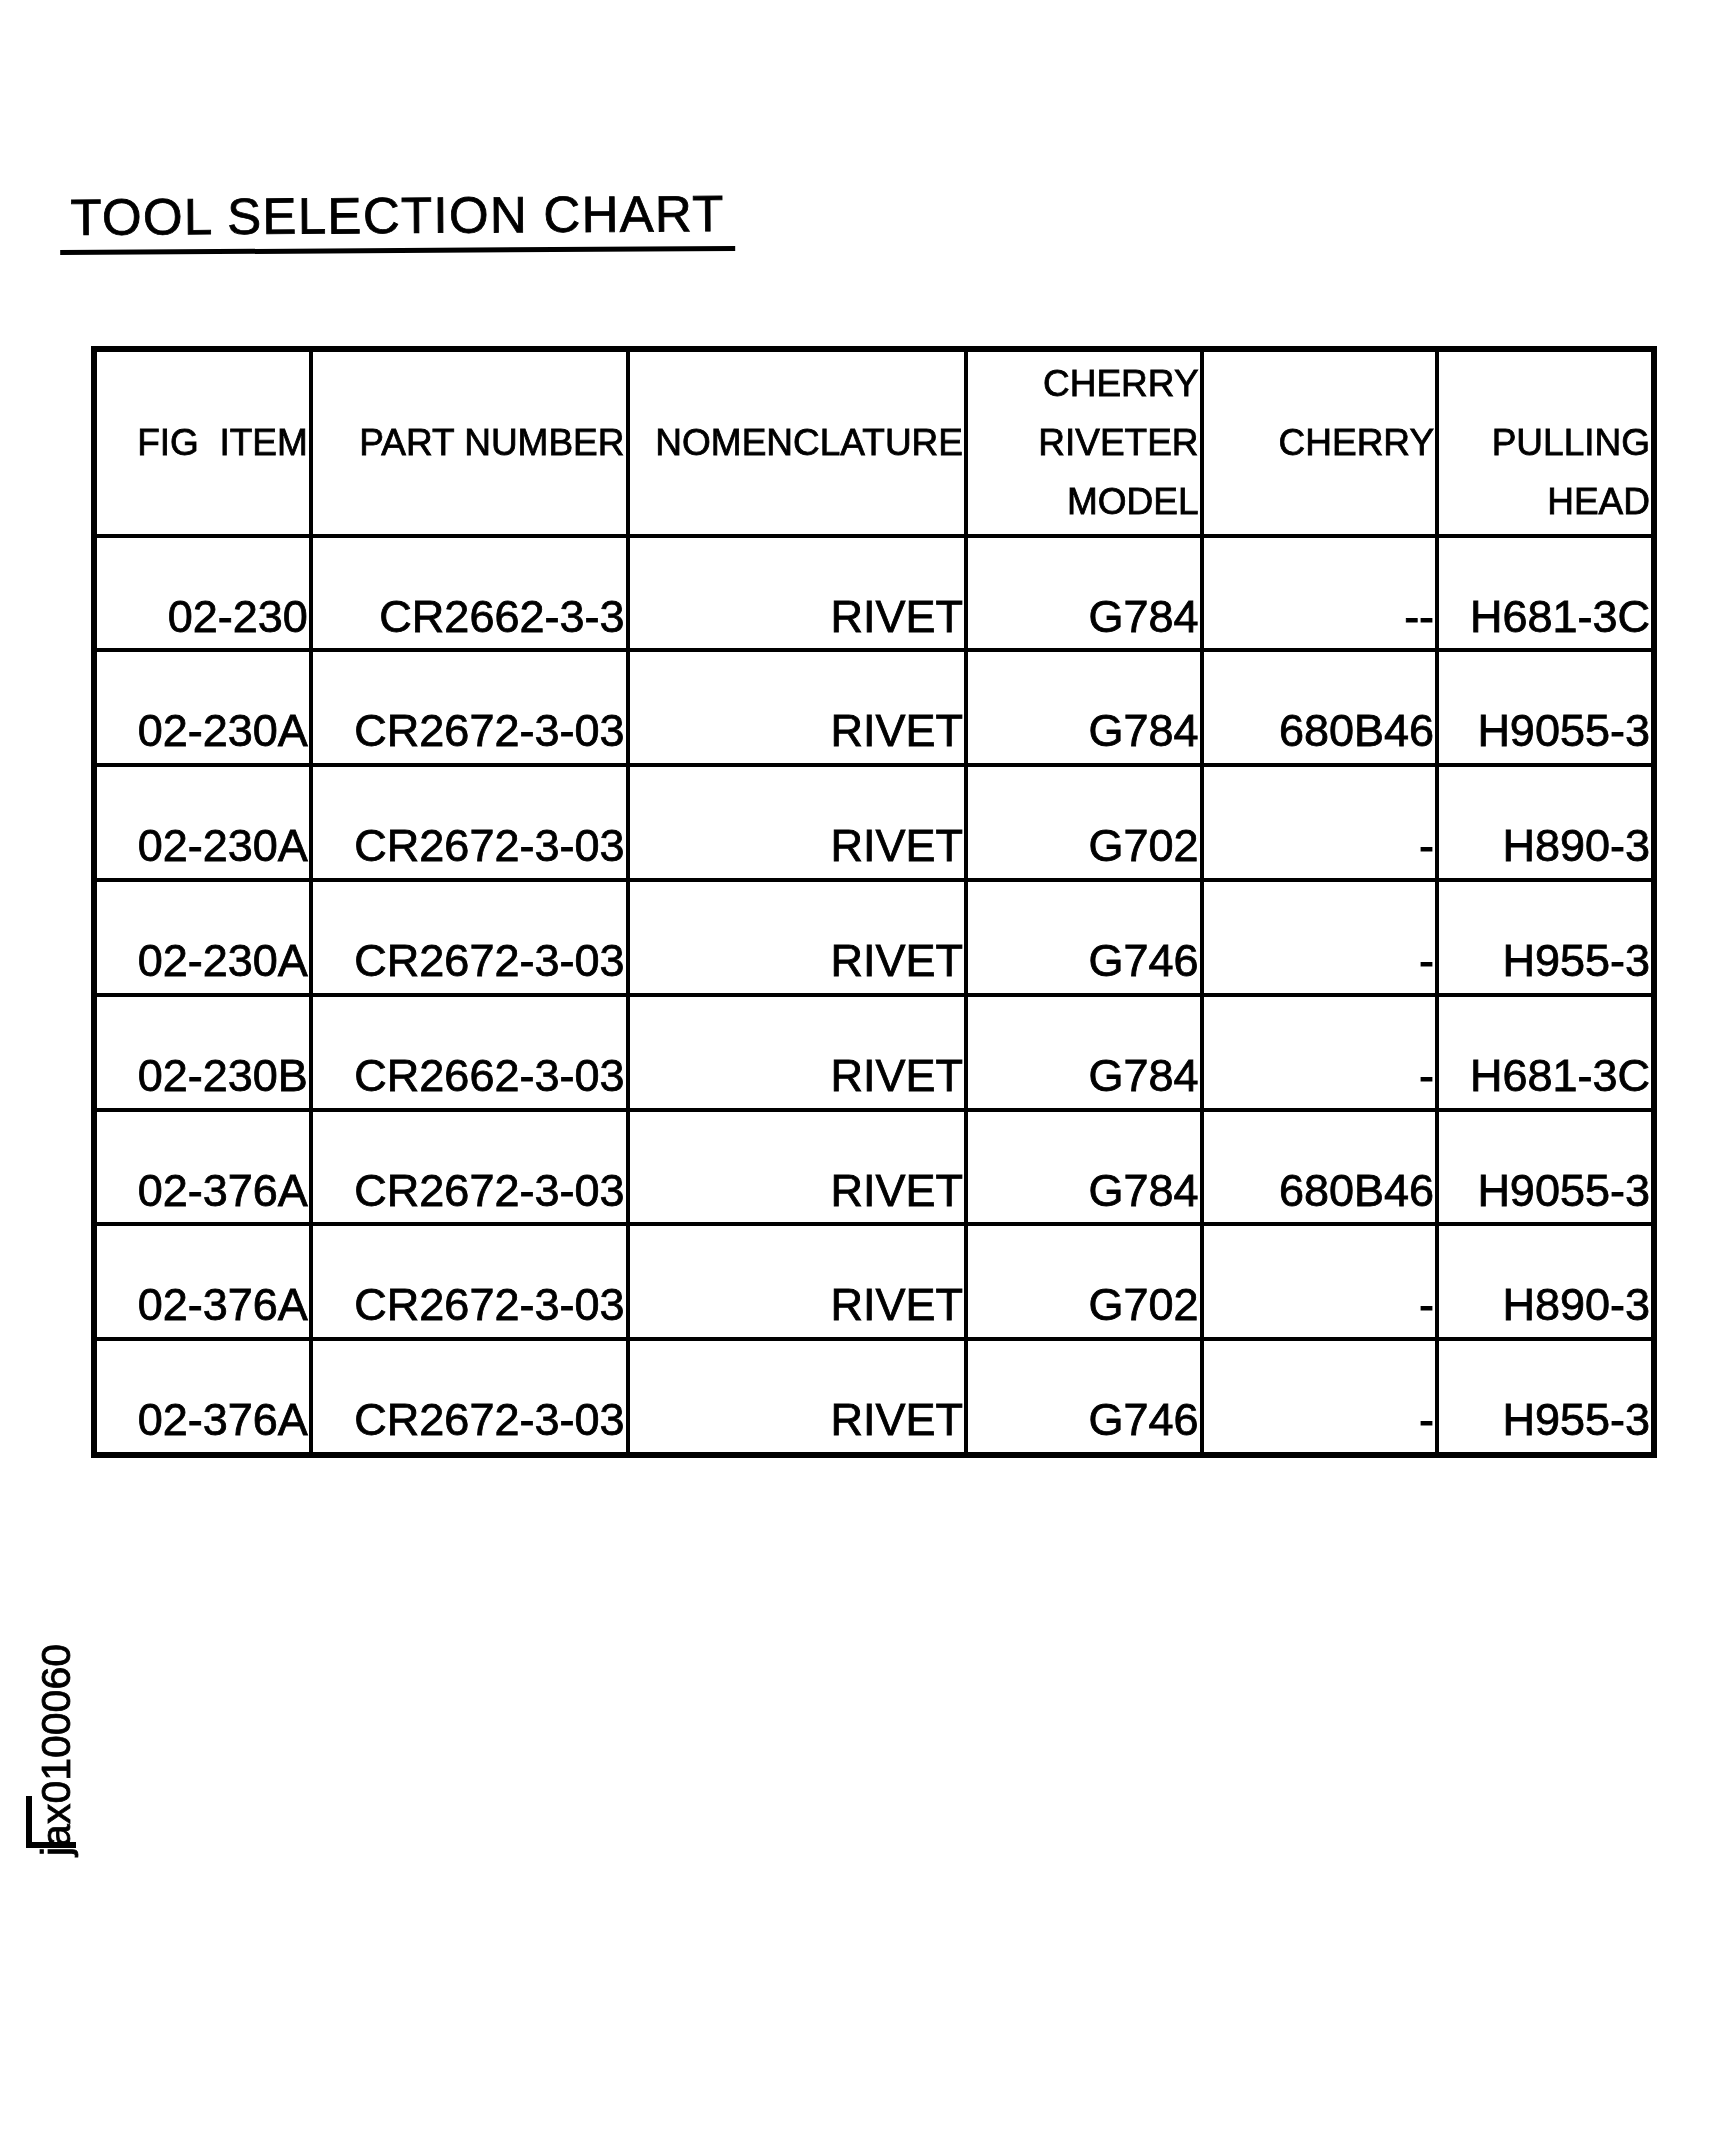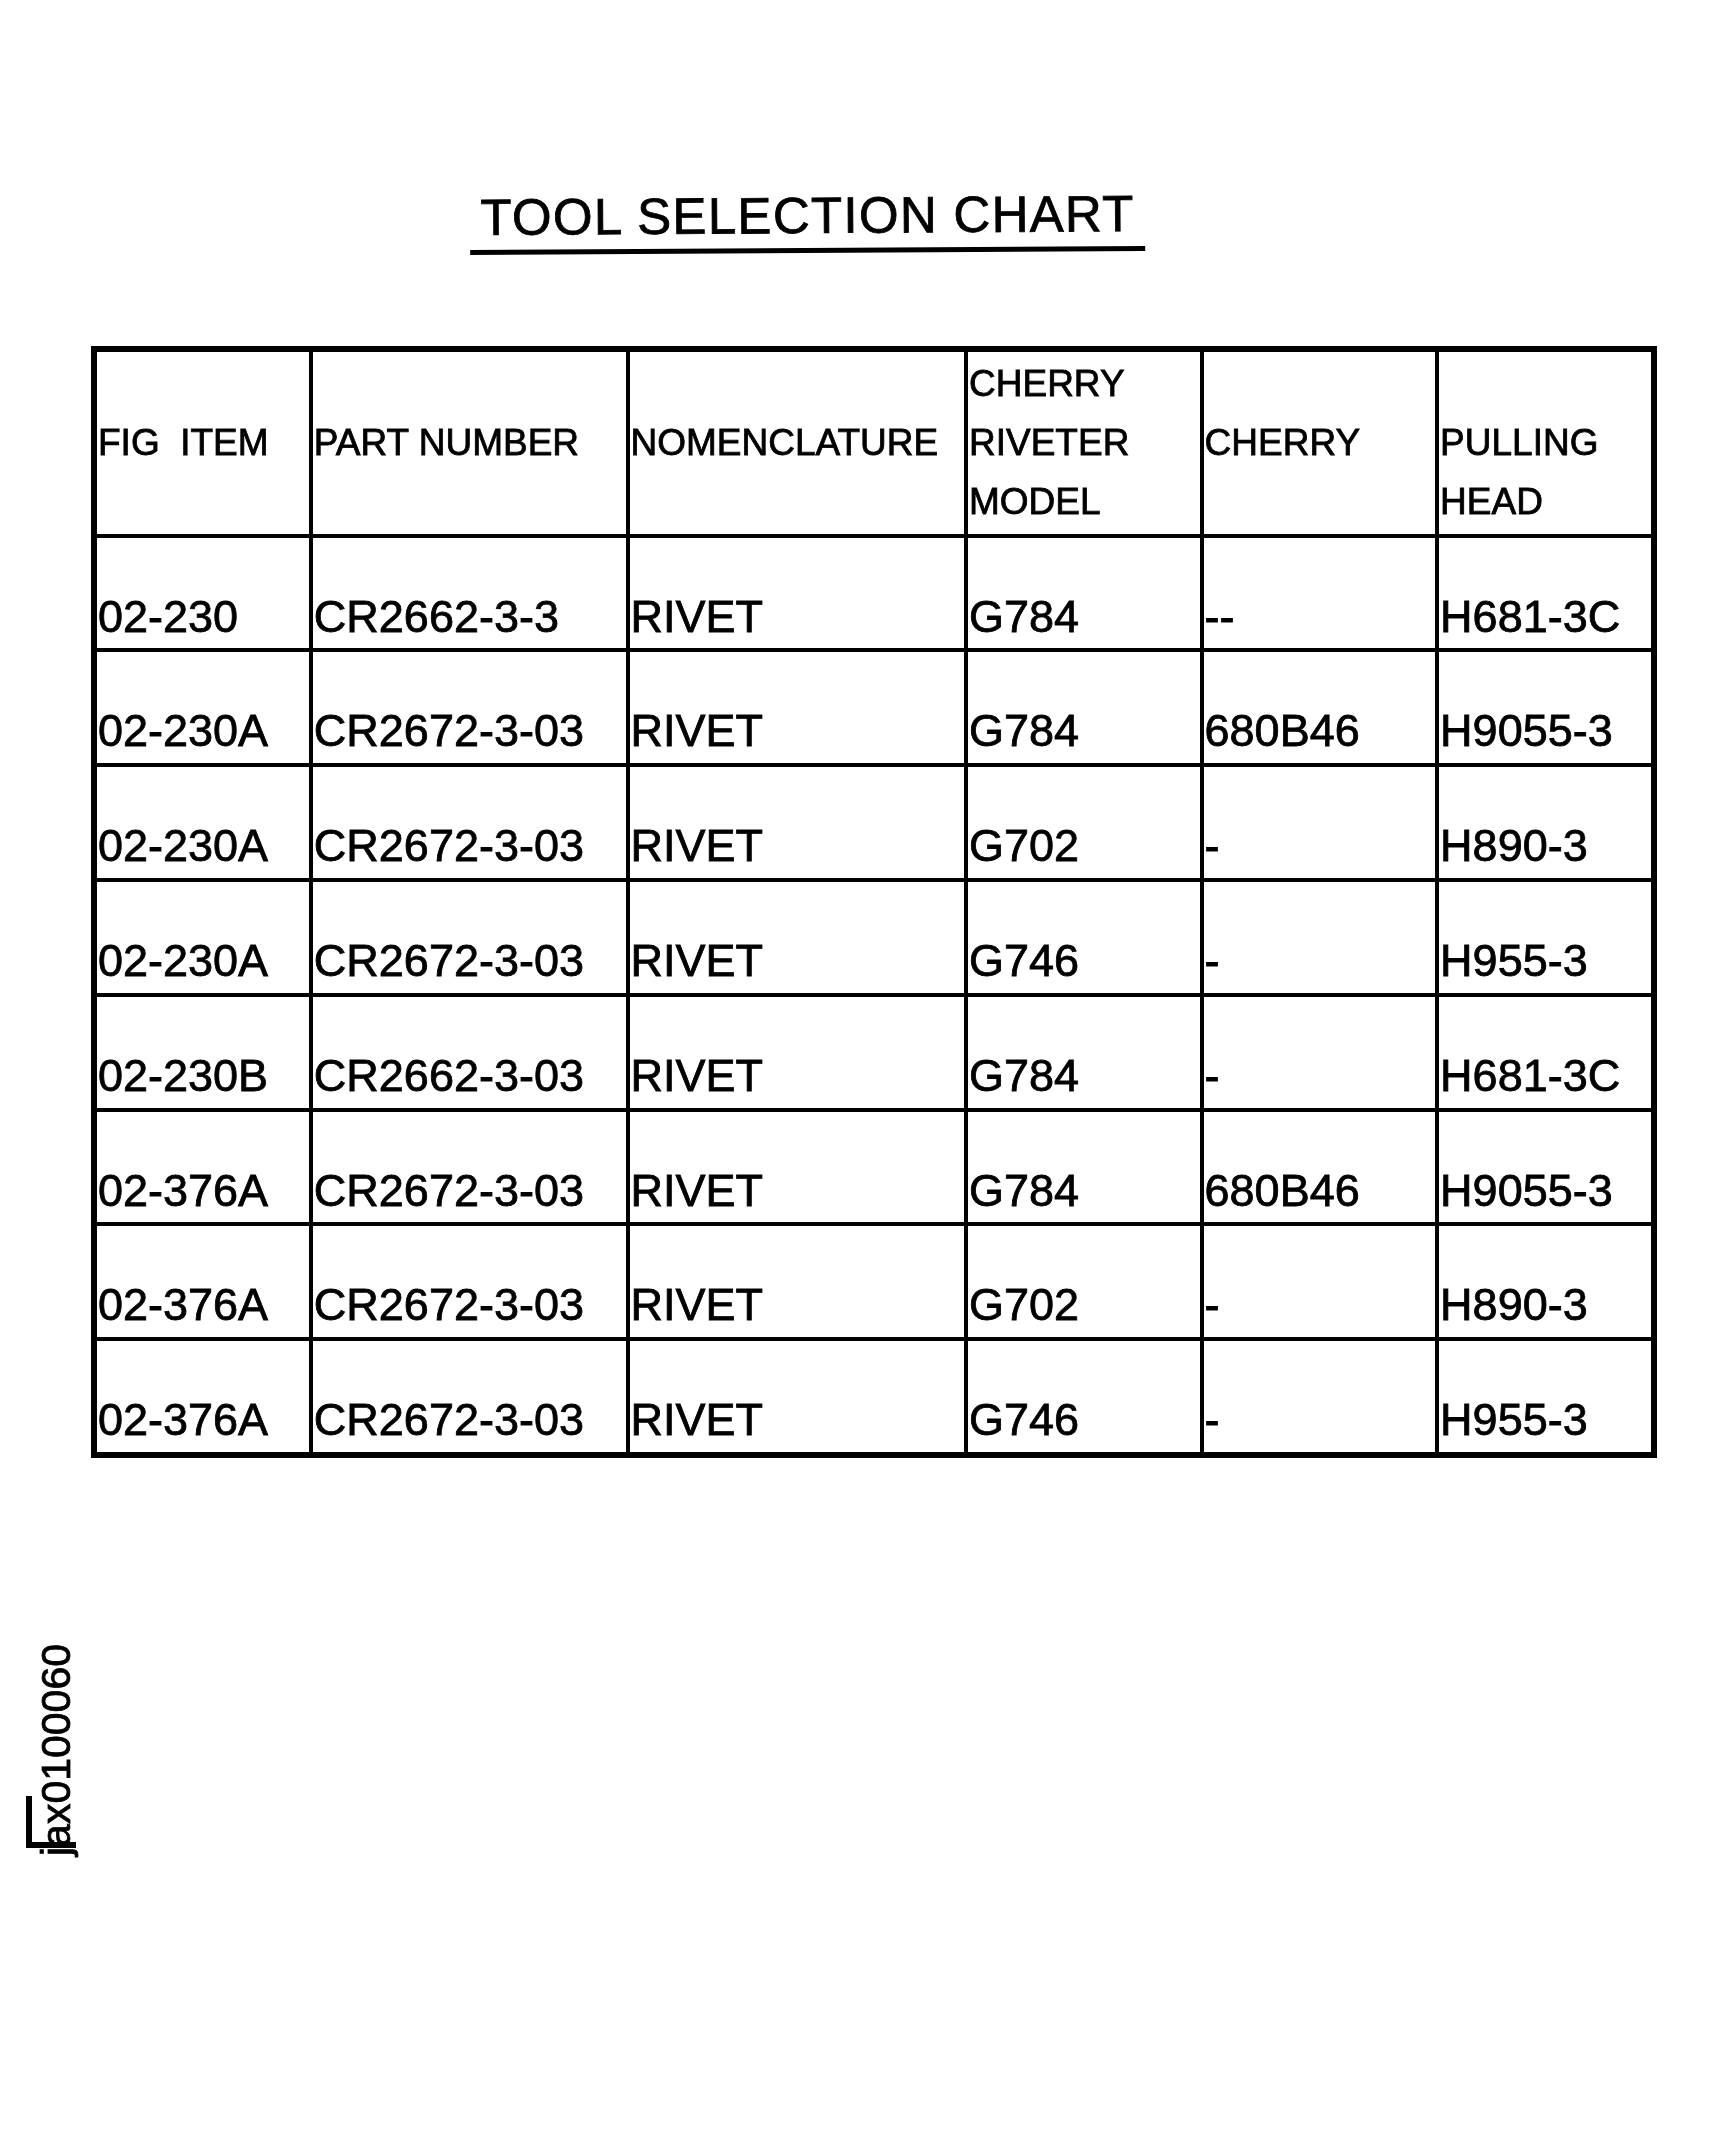--- a/index.html
+++ b/index.html
@@ -13,24 +13,23 @@
     background: #ffffff;
     color: #000000;
     font-family: "Liberation Sans", sans-serif;
     -webkit-text-stroke: 0.8px currentColor;
     overflow: hidden;
   }
 
   
   .title-row {
     position: absolute;
-    left: 16px;
+    left: 8px;
     top: 190px;
     width: 1480px;
-    text-align: center;
   }
   .doc-title {
     display: inline-block;
     margin: 0;
     font-size: 51px;
     font-weight: 400;
     letter-spacing: 1.3px;
     line-height: 1;
     padding: 0 10.5px 6.6px 10.5px;
     border-bottom: 5.2px solid #000;
@@ -44,21 +43,21 @@
     left: 91px;
     top: 346px;
     width: 1566px;
     border-collapse: collapse;
     table-layout: fixed;
     border: 6.6px solid #000;
   }
   .chart-table th,
   .chart-table td {
     border: 4.6px solid #000;
-    text-align: left;
+    text-align: right;
     font-weight: 400;
     overflow: hidden;
   }
   .chart-table thead th {
     height: 178px;
     font-size: 37px;
     line-height: 59px;
     vertical-align: middle;
     white-space: pre-wrap;
   }

